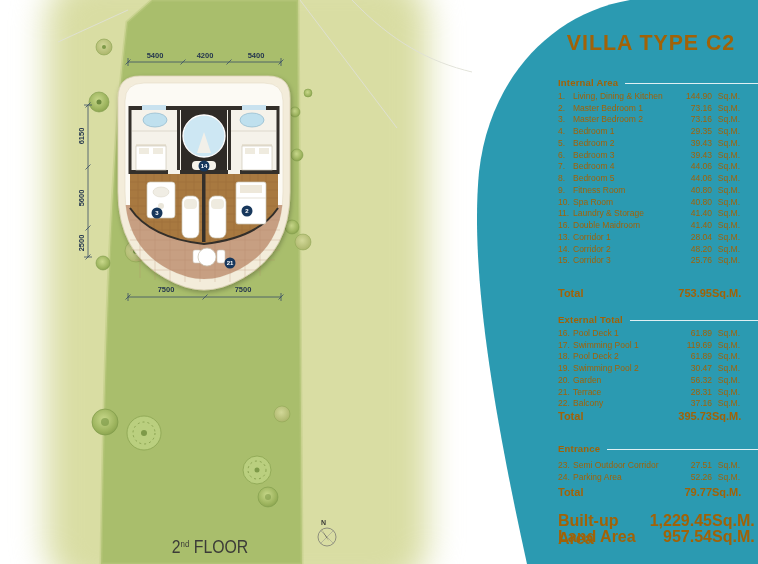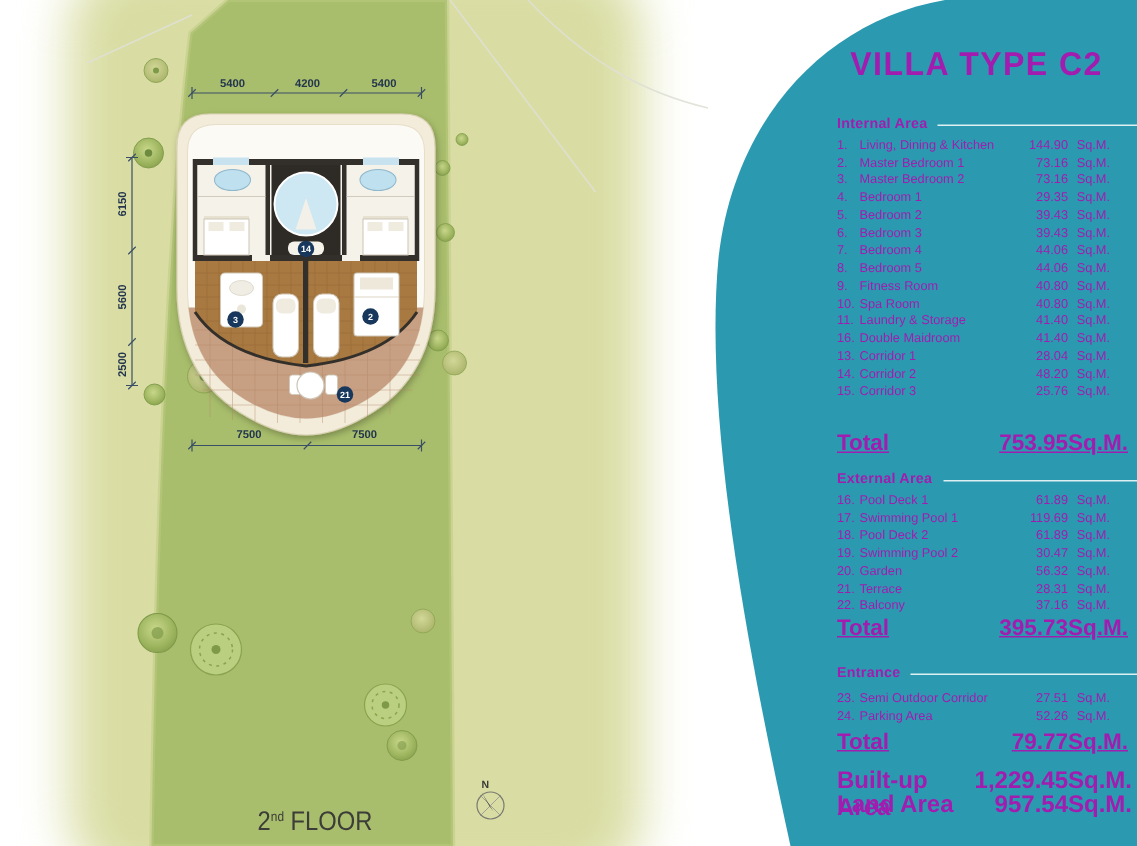--- a/index.html
+++ b/index.html
@@ -7,37 +7,37 @@
     width:758px;height:564px;position:relative;overflow:hidden;background:#ffffff;
     font-family:"Liberation Sans",sans-serif;
   }
   .pale-bg{
     position:absolute;left:46px;top:-28px;width:382px;height:620px;
     background:#d9dda3;border-radius:50px;filter:blur(16px);z-index:1;
   }
   .site-svg{position:absolute;left:0;top:0;z-index:2;}
   .panel-svg{position:absolute;left:0;top:0;z-index:3;}
   .panel{
-    position:absolute;left:552px;top:0;width:206px;height:564px;z-index:4;color:#a21caf;
+    position:absolute;left:552px;top:0;width:206px;height:564px;z-index:4;color:#a16207;
   }
   .title{
     position:absolute;top:30px;left:0;right:8px;text-align:center;
     font-size:22px;font-weight:700;letter-spacing:1px;transform:scaleX(.97);
     white-space:nowrap;
   }
   .sec{position:absolute;left:6px;right:0;display:flex;align-items:center;}
   .sec .t{font-weight:700;font-size:9.5px;letter-spacing:.2px;white-space:nowrap;}
   .sec .rule{flex:1;height:1px;background:rgba(255,255,255,.85);margin-left:7px;margin-top:1px;}
   .rows{position:absolute;left:6px;right:18px;}
   .row{display:flex;height:11.75px;align-items:center;font-size:8.5px;}
   .row .no{width:15px;}
   .row .lbl{flex:1;white-space:nowrap;}
   .row .val{width:40px;text-align:right;}
   .row .unit{width:28px;text-align:right;}
-  .total{position:absolute;left:6px;right:18px;display:flex;font-weight:700;font-size:15px;text-decoration:underline;}
+  .total{position:absolute;left:6px;right:18px;display:flex;font-weight:700;font-size:11px;}
   .total .t{flex:1;}
   .total .v{text-align:right;}
   .total .u{width:28px;text-align:right;}
   .summary{position:absolute;left:6px;right:18px;display:flex;font-weight:700;font-size:16px;}
   .summary .t{flex:1;}
   .summary .v{text-align:right;}
   .summary .u{width:28px;text-align:right;}
 </style>
 </head>
 <body>
@@ -370,21 +370,21 @@
         <span class="unit">Sq.M.</span>
       </div>
   </div>
   <div class="total" style="top:287px">
     <span class="t">Total</span>
     <span class="v">753.95</span>
     <span class="u">Sq.M.</span>
   </div>
 
   <div class="sec" style="top:314px">
-    <span class="t">External Area</span>
+    <span class="t">External Total</span>
     <span class="rule"></span>
   </div>
   <div class="rows" style="top:327px">
     <div class="row">
         <span class="no">16.</span>
         <span class="lbl">Pool Deck 1</span>
         <span class="val">61.89</span>
         <span class="unit">Sq.M.</span>
       </div>
     <div class="row">

